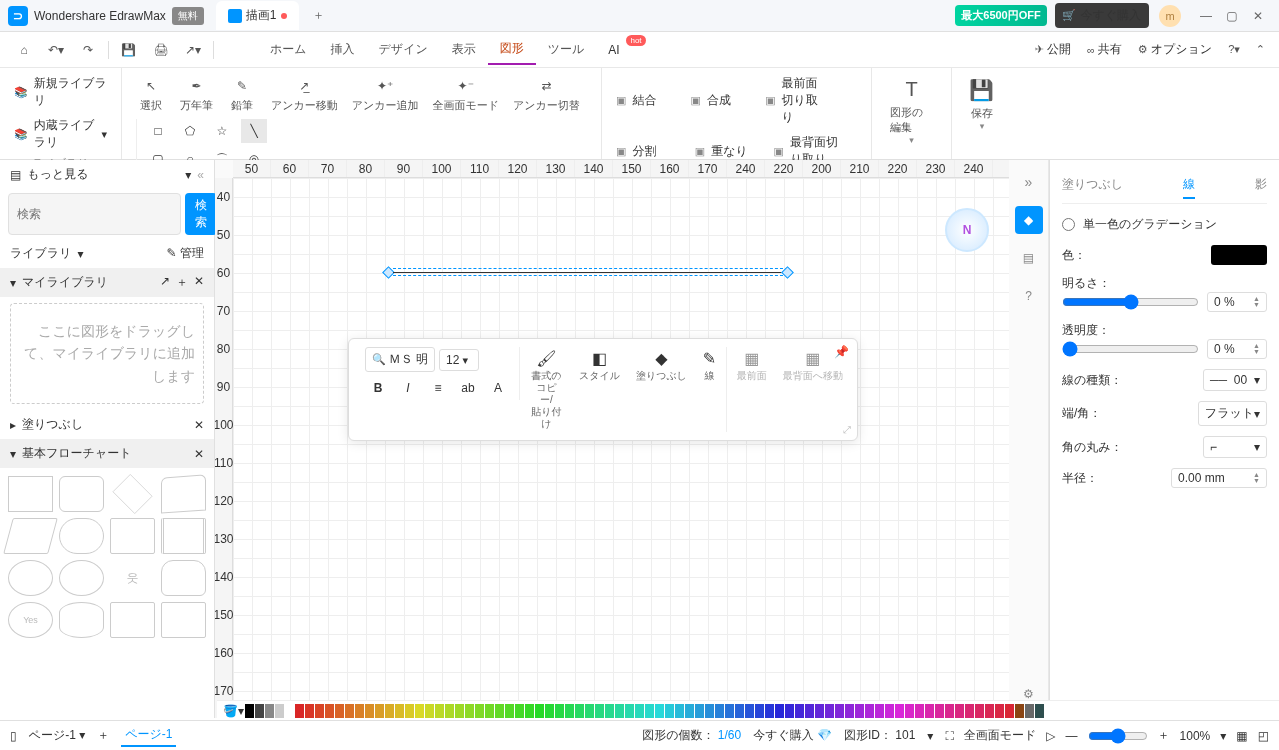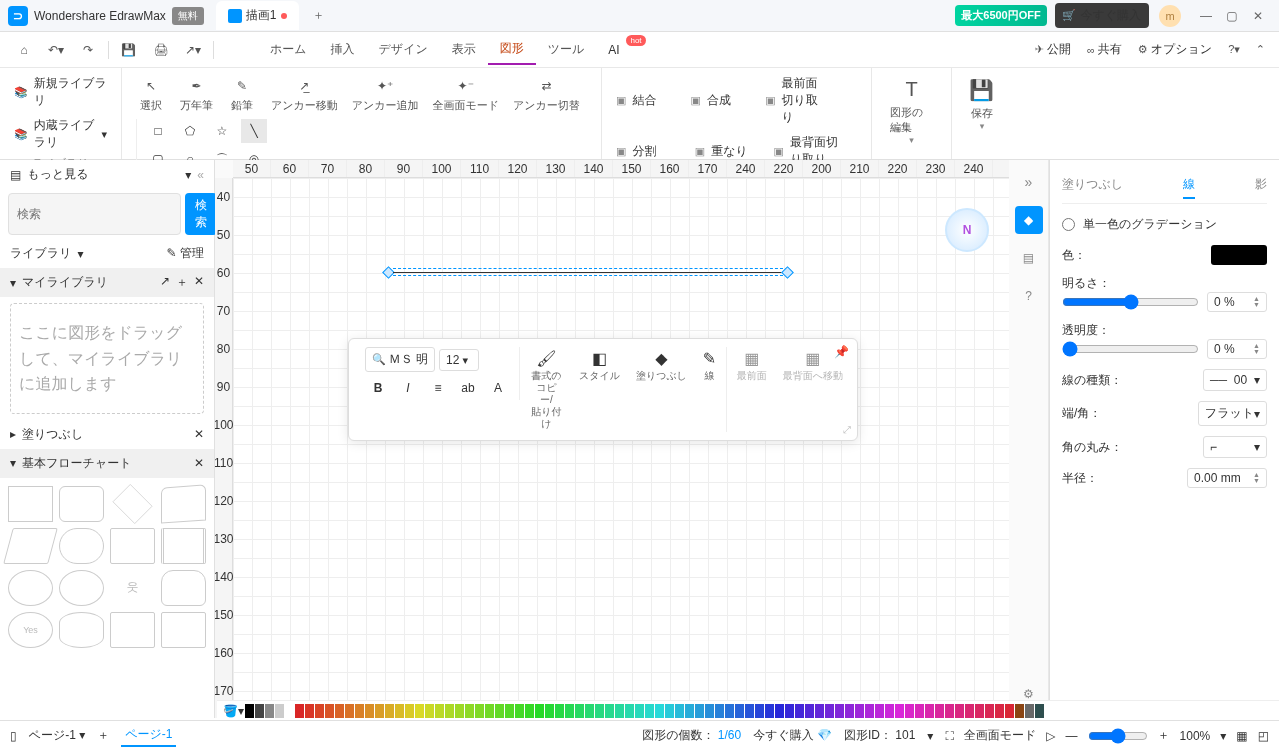--- a/index.html
+++ b/index.html
@@ -38,21 +38,21 @@
 .tool-big .tl{font-size:11px;color:#555}
 .body{display:flex;height:558px}
 .leftpanel{width:215px;border-right:1px solid #e0e0e0;display:flex;flex-direction:column;background:#fff}
 .lp-head{padding:6px 10px;display:flex;align-items:center;gap:6px}
 .collapse{color:#aaa;cursor:pointer}
 .search-row{padding:4px 8px;display:flex;gap:4px}
 .search-row input{flex:1;border:1px solid #e0e0e0;border-radius:4px;padding:4px 8px;background:#f5f5f5}
 .search-row button{background:#0095ff;color:#fff;border:none;border-radius:4px;padding:4px 10px;cursor:pointer}
 .lp-section{padding:6px 10px;display:flex;align-items:center;gap:6px;cursor:pointer;color:#555}
 .lp-section.bg{background:#f0f0f0}
-.lp-drop{margin:6px 10px;border:1px dashed #ccc;border-radius:4px;padding:16px 8px;text-align:left;color:#aaa;font-size:16px;line-height:1.6}
+.lp-drop{margin:6px 10px;border:1px dashed #ccc;border-radius:4px;padding:16px 8px;text-align:right;color:#aaa;font-size:14px;line-height:1.6}
 .shapes-grid{display:grid;grid-template-columns:repeat(4,1fr);gap:6px;padding:8px}
 .shape{height:36px;border:1px solid #ccc;border-radius:2px}
 .canvas-area{flex:1;position:relative;background:#fafafa;overflow:hidden}
 .ruler-h{position:absolute;top:0;left:18px;right:0;height:18px;background:#f5f5f5;border-bottom:1px solid #ddd;display:flex;font-size:9px;color:#888}
 .ruler-h div{width:38px;text-align:center;border-right:1px solid #eee;line-height:18px}
 .ruler-v{position:absolute;top:18px;left:0;width:18px;bottom:0;background:#f5f5f5;border-right:1px solid #ddd;font-size:9px;color:#888}
 .ruler-v div{height:38px;display:flex;align-items:center;justify-content:center}
 .canvas{position:absolute;top:18px;left:18px;right:0;bottom:0;background:#fff;background-image:linear-gradient(#eee 1px,transparent 1px),linear-gradient(90deg,#eee 1px,transparent 1px);background-size:19px 19px}
 .sel-line{position:absolute;top:90px;left:155px;width:400px;height:8px;border:1px dashed #0095ff}
 .sel-line::before,.sel-line::after{content:"";position:absolute;width:7px;height:7px;border:1px solid #0095ff;background:#cde8ff;transform:rotate(45deg);top:-1px}
@@ -418,21 +418,21 @@
     <div class="rp-row">
         <span>端/角：</span>
         <div class="rp-sel"><span>フラット</span> ▾</div>
       </div>
     <div class="rp-row">
         <span>角の丸み：</span>
         <div class="rp-sel"><span>⌐</span> ▾</div>
       </div>
     <div class="rp-row">
         <span>半径：</span>
-        <div class="rp-val" style="width:80px">
+        <div class="rp-val" style="width:96px">
           <span>0.00 mm</span>
           <div class="spin">▲<br>▼</div>
         </div>
       </div>
   </div>
 </div>
 
 <div class="colorbar">
   <span>🪣▾</span>
   <div id="cbar" style="display:flex;gap:1px">

